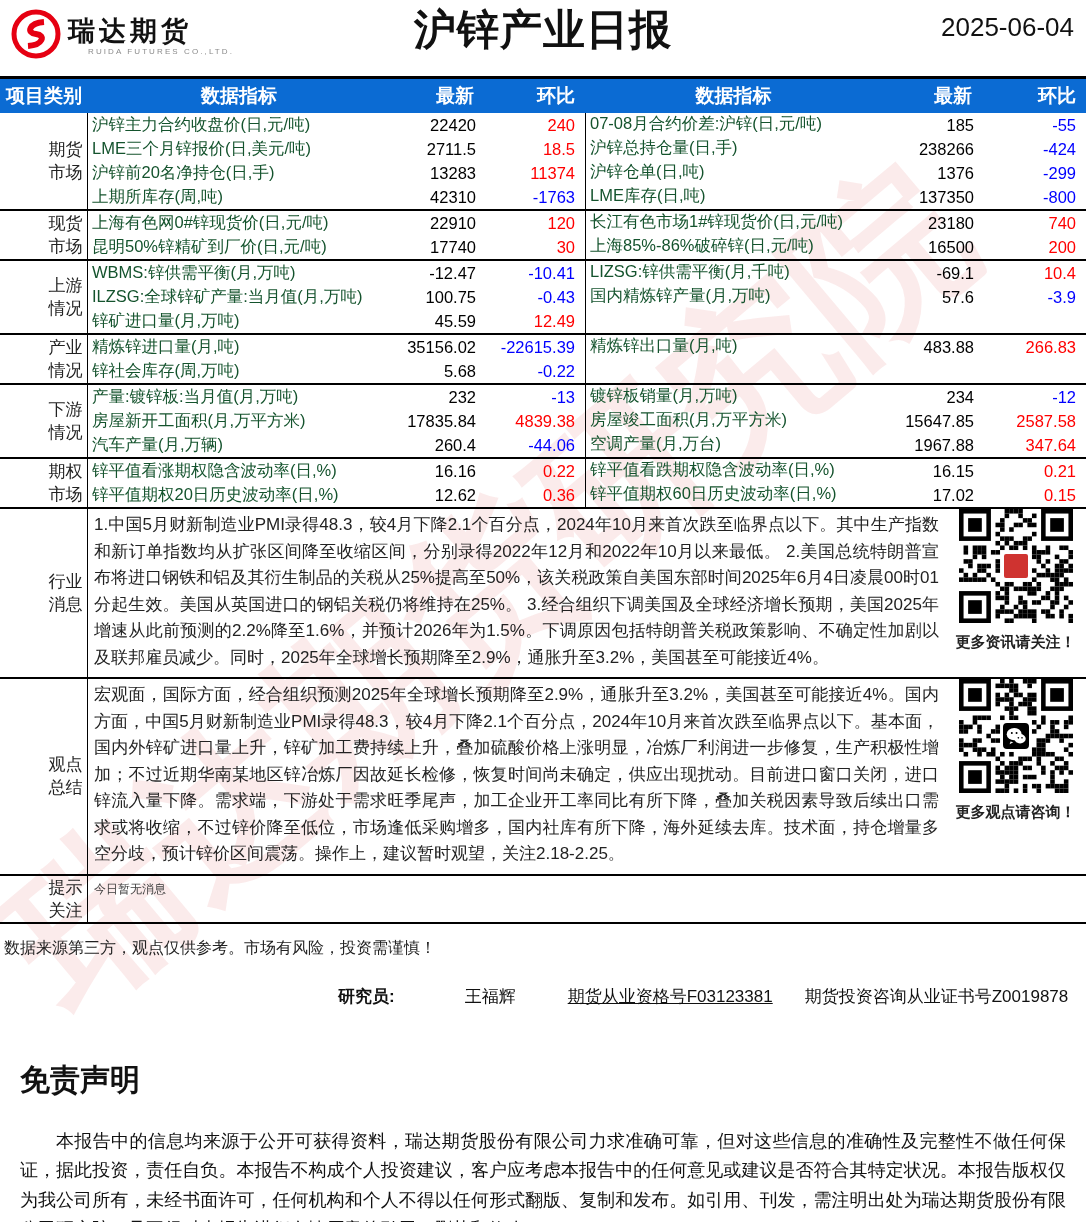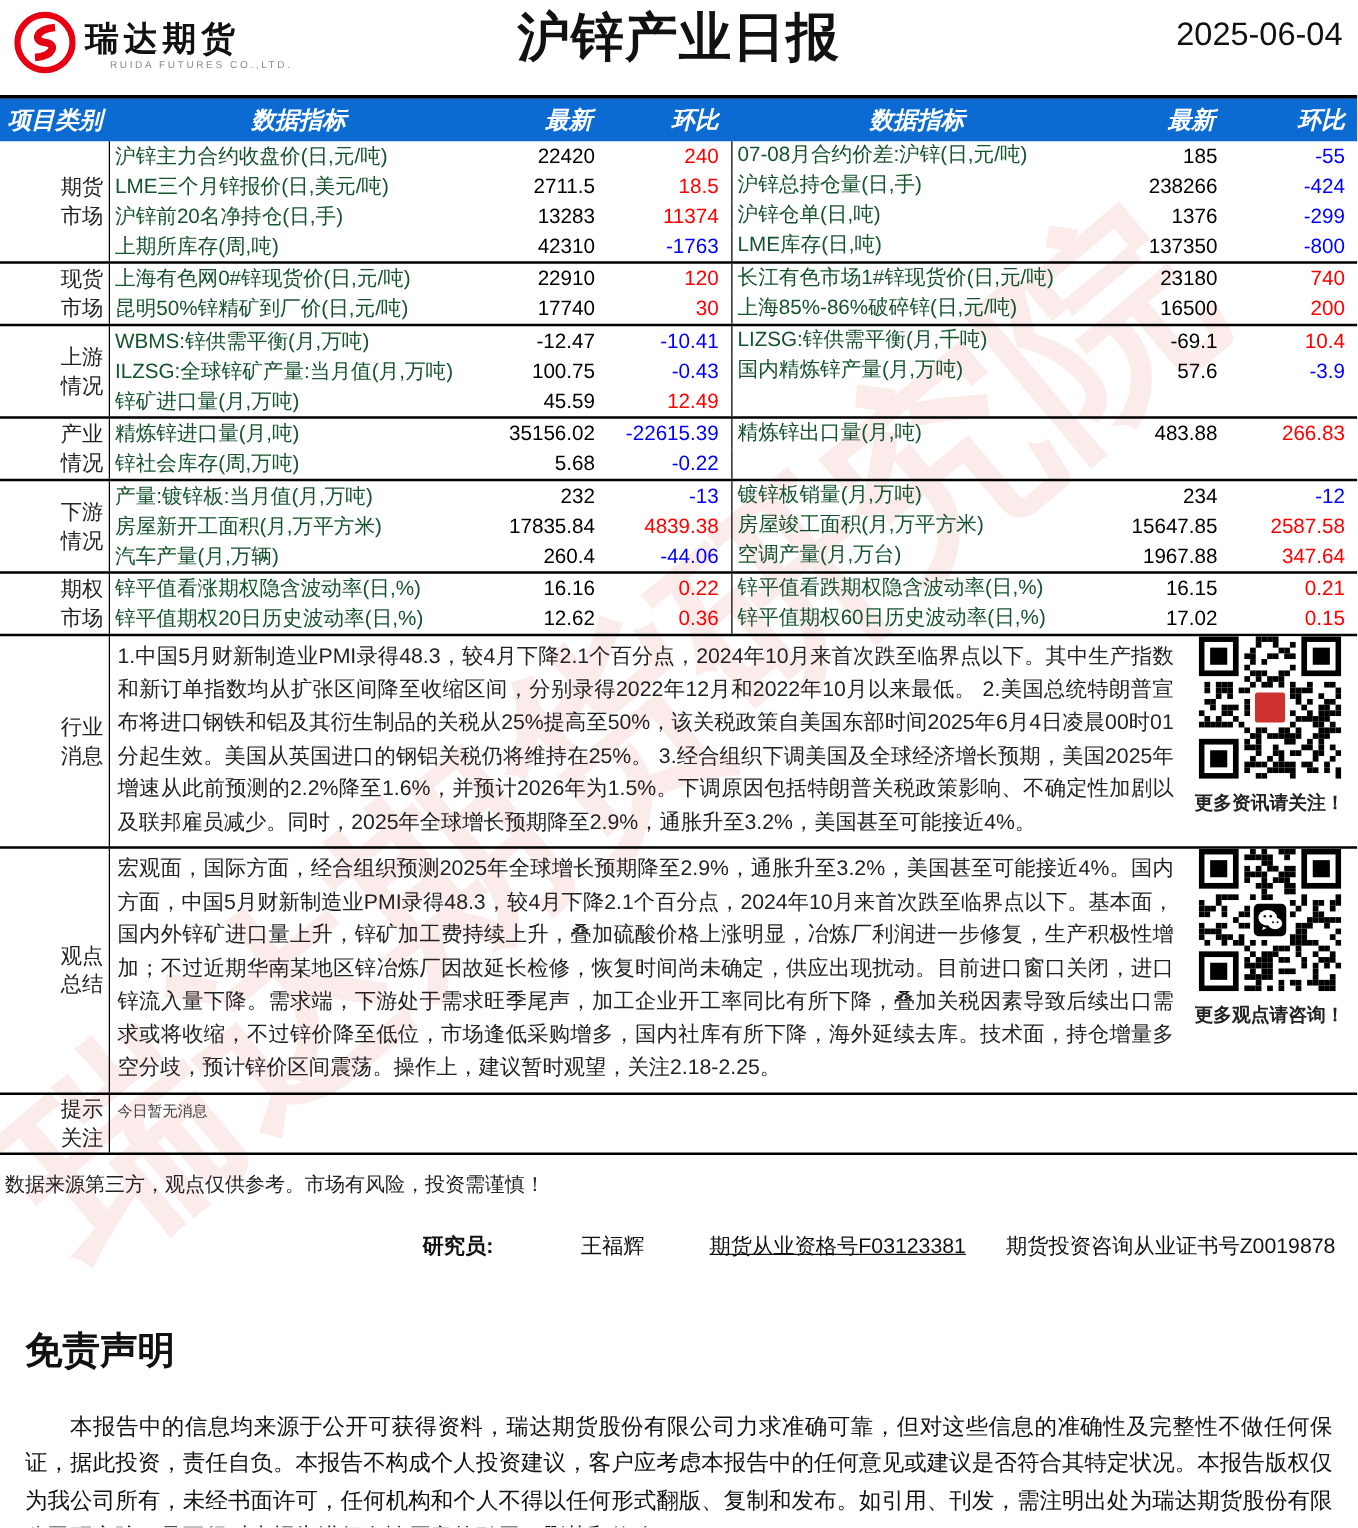--- a/index.html
+++ b/index.html
@@ -15,21 +15,21 @@
   .logo-wrap { position:absolute; left:10px; top:8px; display:flex; align-items:flex-start; }
   .logo-txt { margin-left:6px; }
   .logo-cn { font-size:27px; font-weight:900; letter-spacing:4px; color:#111; line-height:30px; margin-top:8px;}
   .logo-en { font-size:8px; color:#8a8a8a; letter-spacing:2.1px; margin-top:1px;padding-left:20px; }
   .doc-title { position:absolute; left:0; right:0; top:2px; text-align:center; font-size:42px; font-weight:900; letter-spacing:1px; }
   .doc-date { position:absolute; right:12px; top:12px; font-size:26px; color:#111; }
 
   
   .tbl { border-top:3px solid #000; border-bottom:2px solid #000; }
   .t-head { display:grid; grid-template-columns:88px 302px 100px 95px 297px 106px 98px;
-    background:#0b6bd3; color:#fff; font-weight:700; font-size:19px; height:34px; align-items:center;font-style:italic; }
+    background:#0b6bd3; color:#fff; font-weight:700; font-size:19px; height:34px; align-items:center; }
   .t-head .h1 { padding-left:6px; }
   .t-head .hc { text-align:center; }
   .t-head .hr { text-align:right; padding-right:16px; }
   .t-head .hr2 { text-align:right; padding-right:10px; }
 
   .t-section { display:flex; border-top:2px solid #000; }
   .t-section:first-of-type { border-top:none; }
   .t-cat { width:88px; flex:0 0 88px; display:flex; align-items:center; justify-content:center;
     font-size:17px; color:#222; border-right:1.5px solid #000; text-align:center;padding-left:44px; }
   .t-rows { flex:1; }

